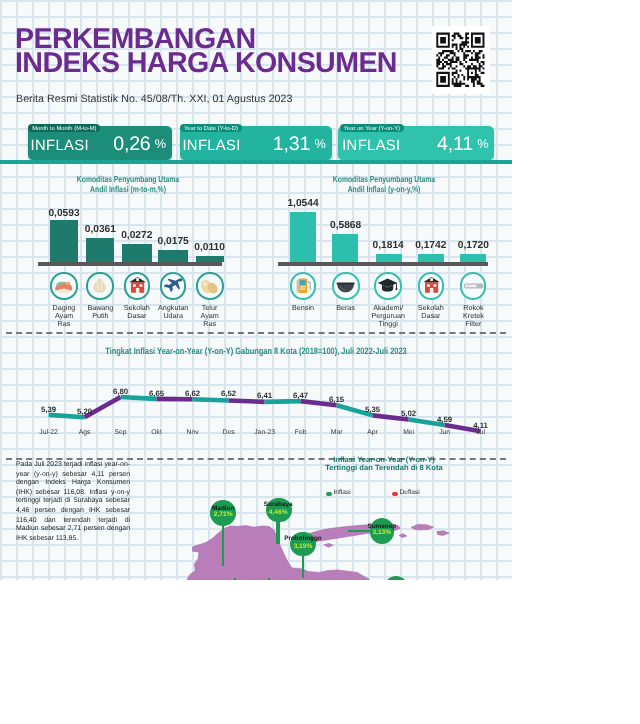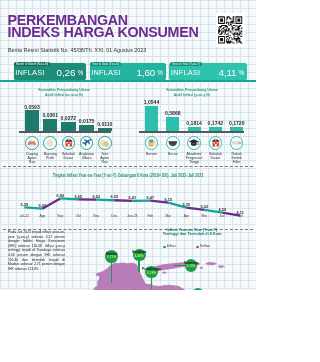--- a/index.html
+++ b/index.html
@@ -104,21 +104,21 @@
   <div id="infboxes">
       <div class="infbox" style="left:13.6px;width:72.7px;background:#1b8d78">
         <div class="tag" style="background:#0c6b57">Month to Month (M-to-M)</div>
         <div class="word">INFLASI</div>
         <div class="val" style="right:11px">0,26</div>
         <div class="pct" style="right:3.2px">%</div>
       </div>
       <div class="infbox" style="left:89.5px;width:76.6px;background:#23b4a0">
         <div class="tag" style="background:#0d8e7b">Year to Date (Y-to-D)</div>
         <div class="word">INFLASI</div>
-        <div class="val" style="right:11px">1,60</div>
+        <div class="val" style="right:11px">1,31</div>
         <div class="pct" style="right:3.2px">%</div>
       </div>
       <div class="infbox" style="left:169.4px;width:78.1px;background:#2fc2ad">
         <div class="tag" style="background:#0d8e7b">Year on Year (Y-on-Y)</div>
         <div class="word">INFLASI</div>
         <div class="val" style="right:11px">4,11</div>
         <div class="pct" style="right:3.2px">%</div>
       </div>
     </div>
 

